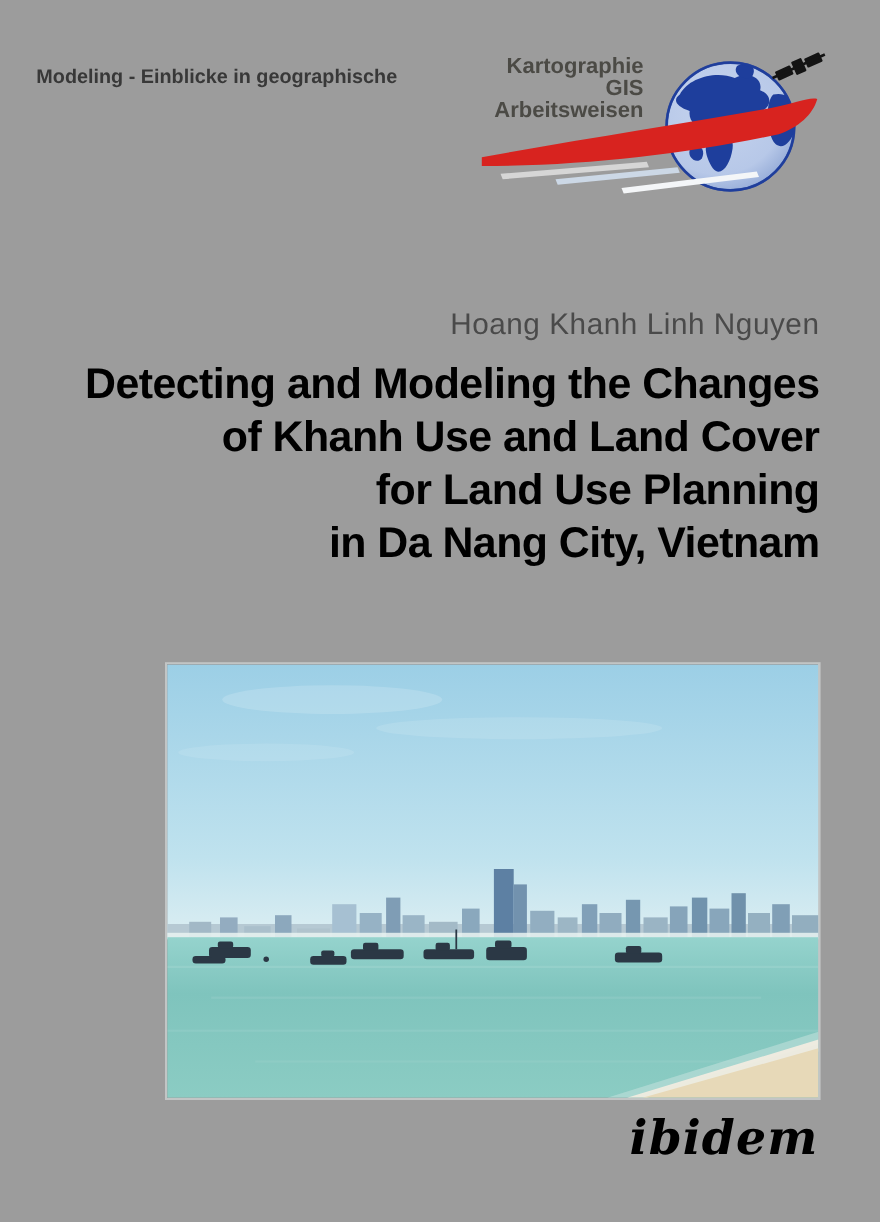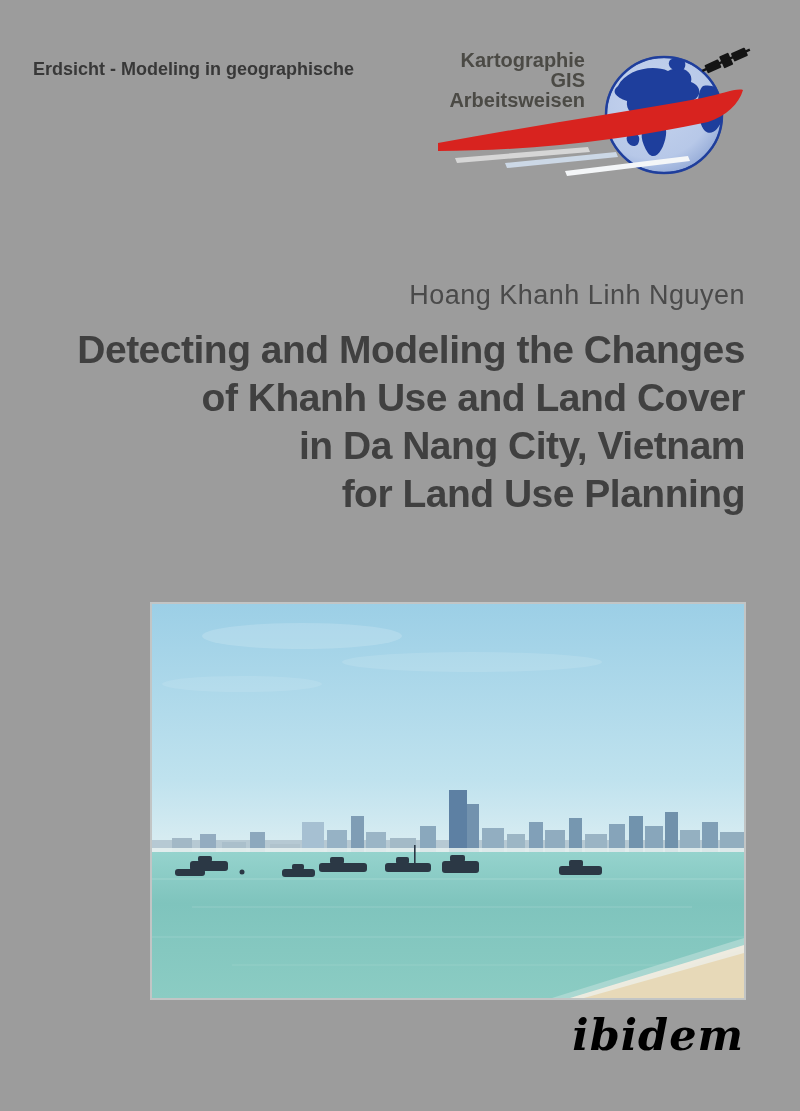--- a/index.html
+++ b/index.html
@@ -21,21 +21,21 @@
     font-size:20px;font-weight:bold;line-height:20px;color:#4b4a45;
   }
   
   .author{
     position:absolute;right:55px;top:251px;text-align:right;
     font-size:27px;font-weight:normal;color:#4a4a4a;letter-spacing:.5px;margin-top:29px;
   }
   
   .title{
     position:absolute;right:55px;top:326px;text-align:right;
-    font-size:39px;font-weight:bold;line-height:48px;color:#404040;
+    font-size:39px;font-weight:bold;line-height:48px;color:#000000;
     letter-spacing:-.5px;
   }
   
   .photo{
     position:absolute;left:152px;top:604px;width:592px;height:394px;
     box-shadow:0 0 0 2px rgba(225,232,232,.55);
   }
   .photo svg{display:block;}
   
   .publisher{
@@ -44,21 +44,21 @@
     font-style:italic;font-weight:bold;font-size:43px;color:#000000;
     letter-spacing:1px;
   }
 </style>
 </head>
 <body>
 
 <div class="cover">
 
   <div class="series">
-    <div>Erdsicht - Modeling in geographische</div>
+    <div>Modeling - Einblicke in geographische</div>
   </div>
 
   <svg class="logo-graphic" viewBox="0 0 340 152" xmlns="http://www.w3.org/2000/svg" aria-hidden="true">
     <defs>
       <clipPath id="globeClip">
           <circle cx="244" cy="77" r="58"></circle>
         </clipPath>
       <radialGradient id="globeShade" cx="40%" cy="35%" r="75%">
         <stop offset="0%" stop-color="#c6d4ee"></stop>
         <stop offset="70%" stop-color="#b7c8e8"></stop>
@@ -100,22 +100,22 @@
     <div>Kartographie</div>
     <div>GIS</div>
     <div>Arbeitsweisen</div>
   </div>
 
   <div class="author">Hoang Khanh Linh Nguyen</div>
 
   <div class="title">
     <div>Detecting and Modeling the Changes</div>
     <div>of Khanh Use and Land Cover</div>
+    <div>for Land Use Planning</div>
     <div>in Da Nang City, Vietnam</div>
-    <div>for Land Use Planning</div>
   </div>
 
   <div class="photo">
     <svg viewBox="0 0 592 394" width="592" height="394" xmlns="http://www.w3.org/2000/svg" aria-hidden="true">
       <defs>
         <linearGradient id="sky" x1="0" y1="0" x2="0" y2="1">
           <stop offset="0%" stop-color="#9ccfe6"></stop>
           <stop offset="70%" stop-color="#bfe2ee"></stop>
           <stop offset="100%" stop-color="#dceef2"></stop>
         </linearGradient>

